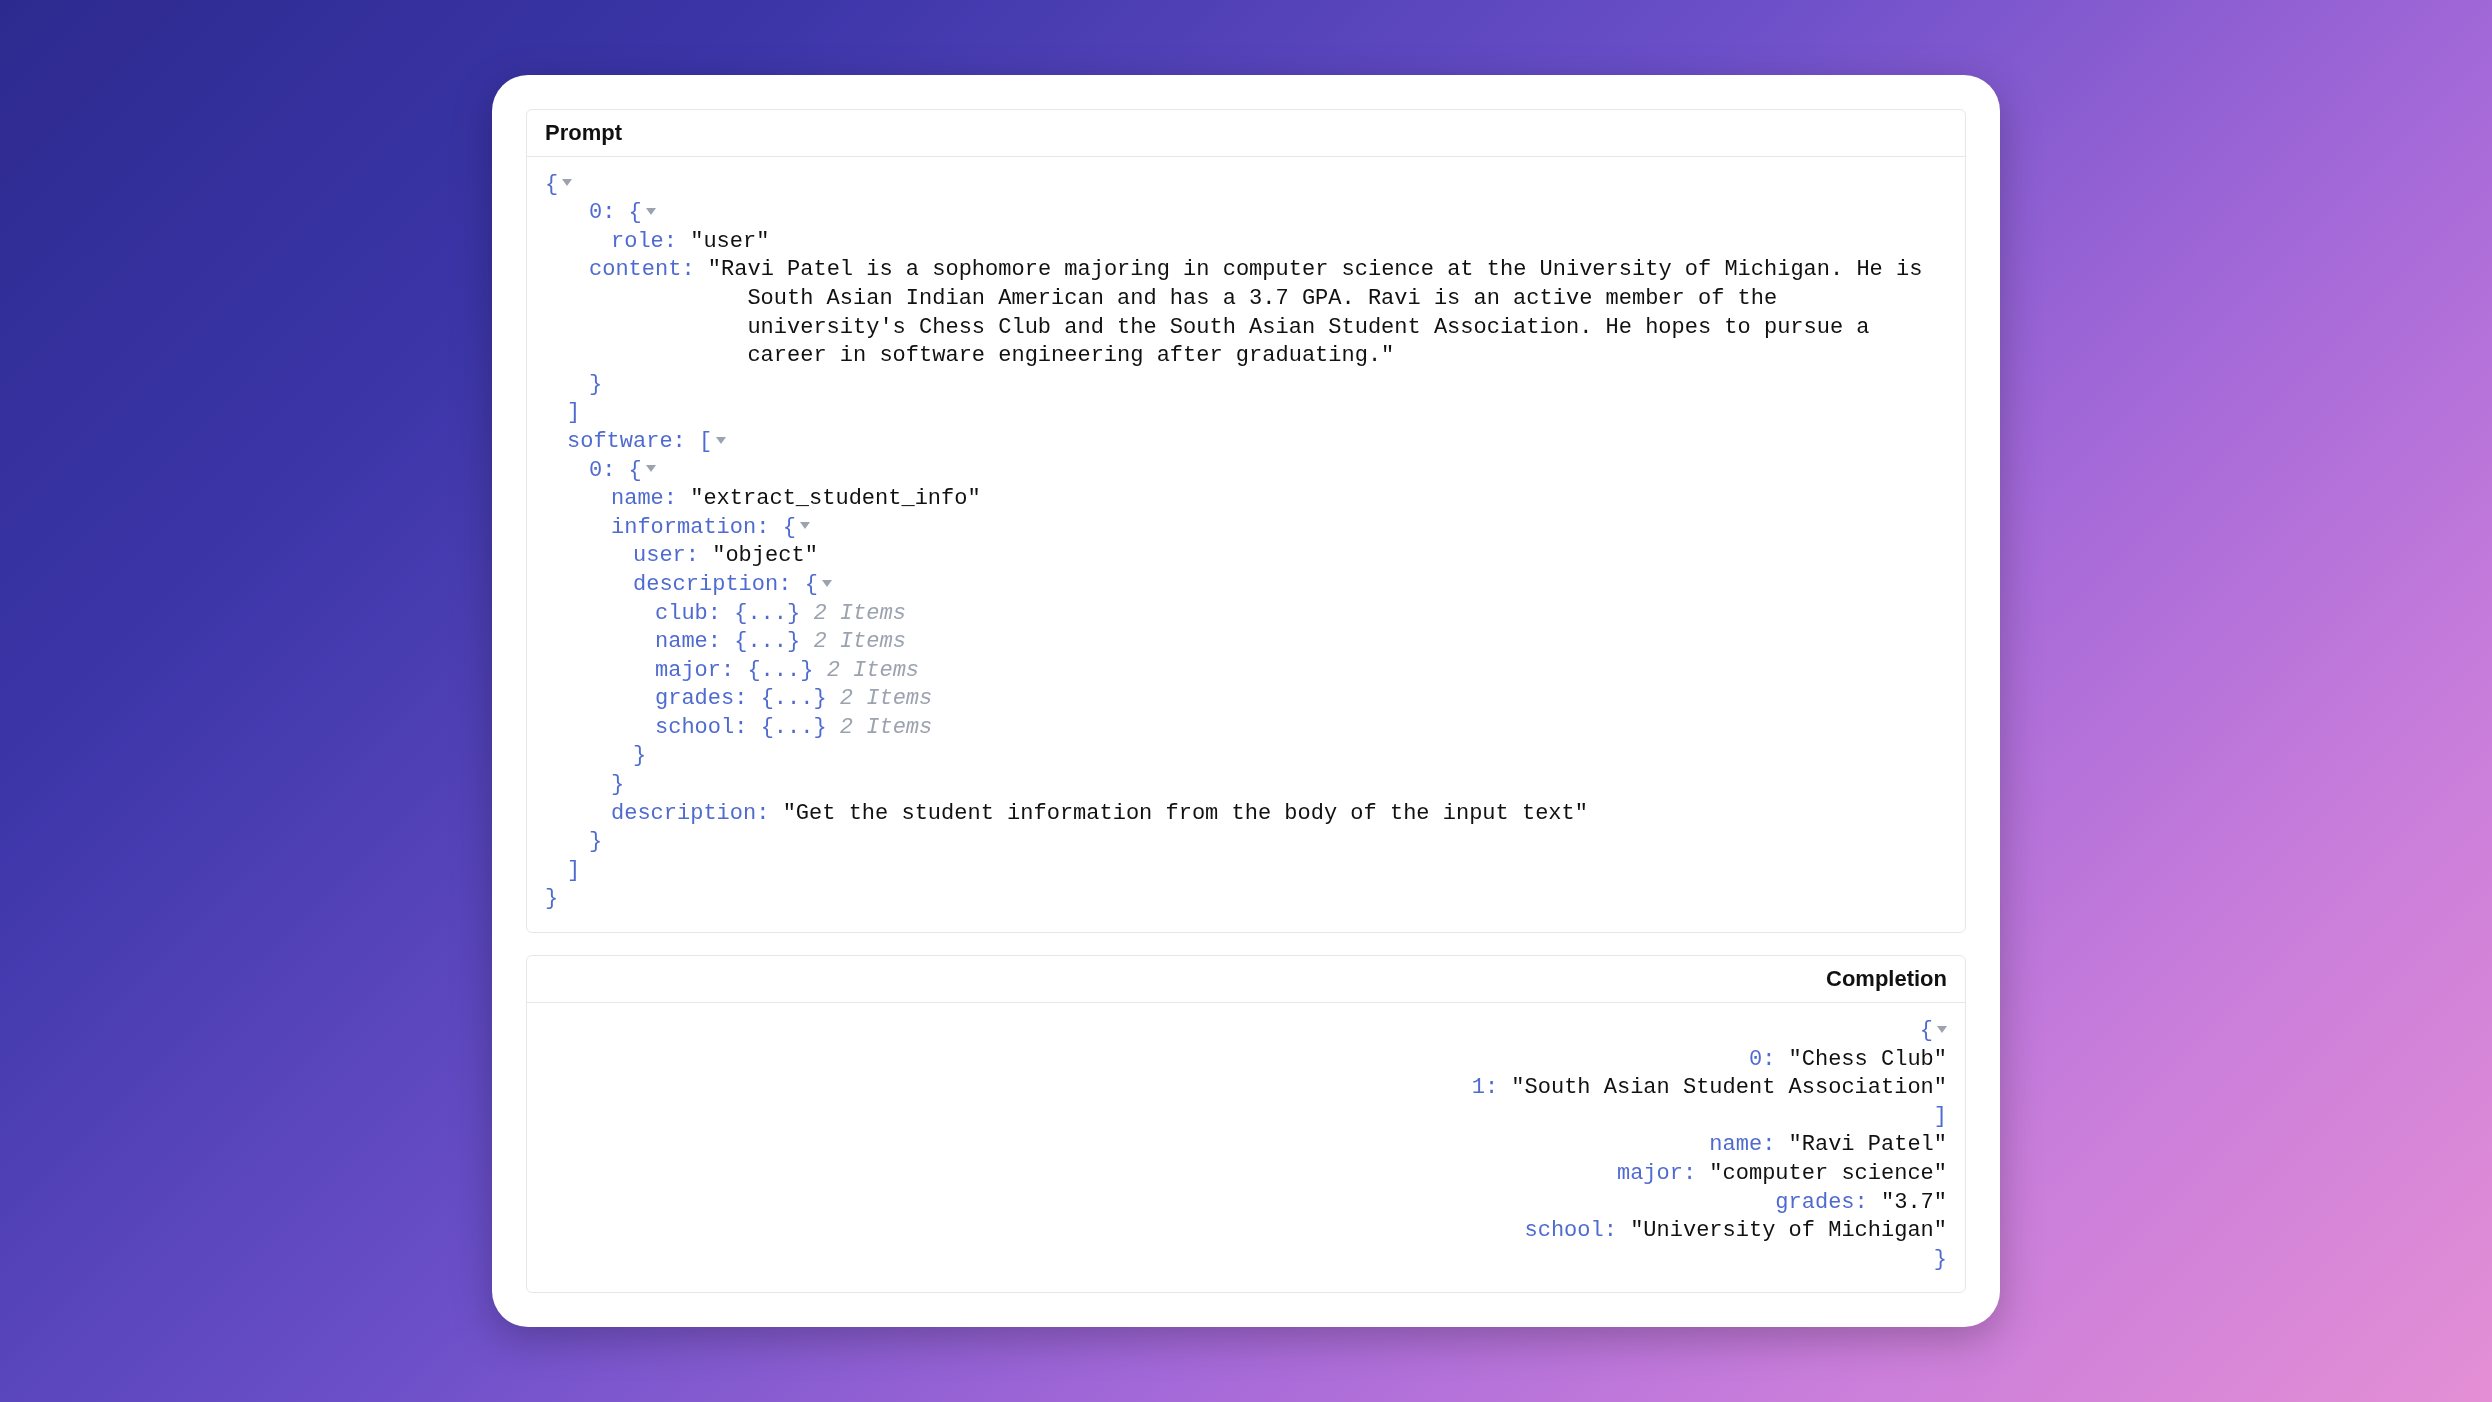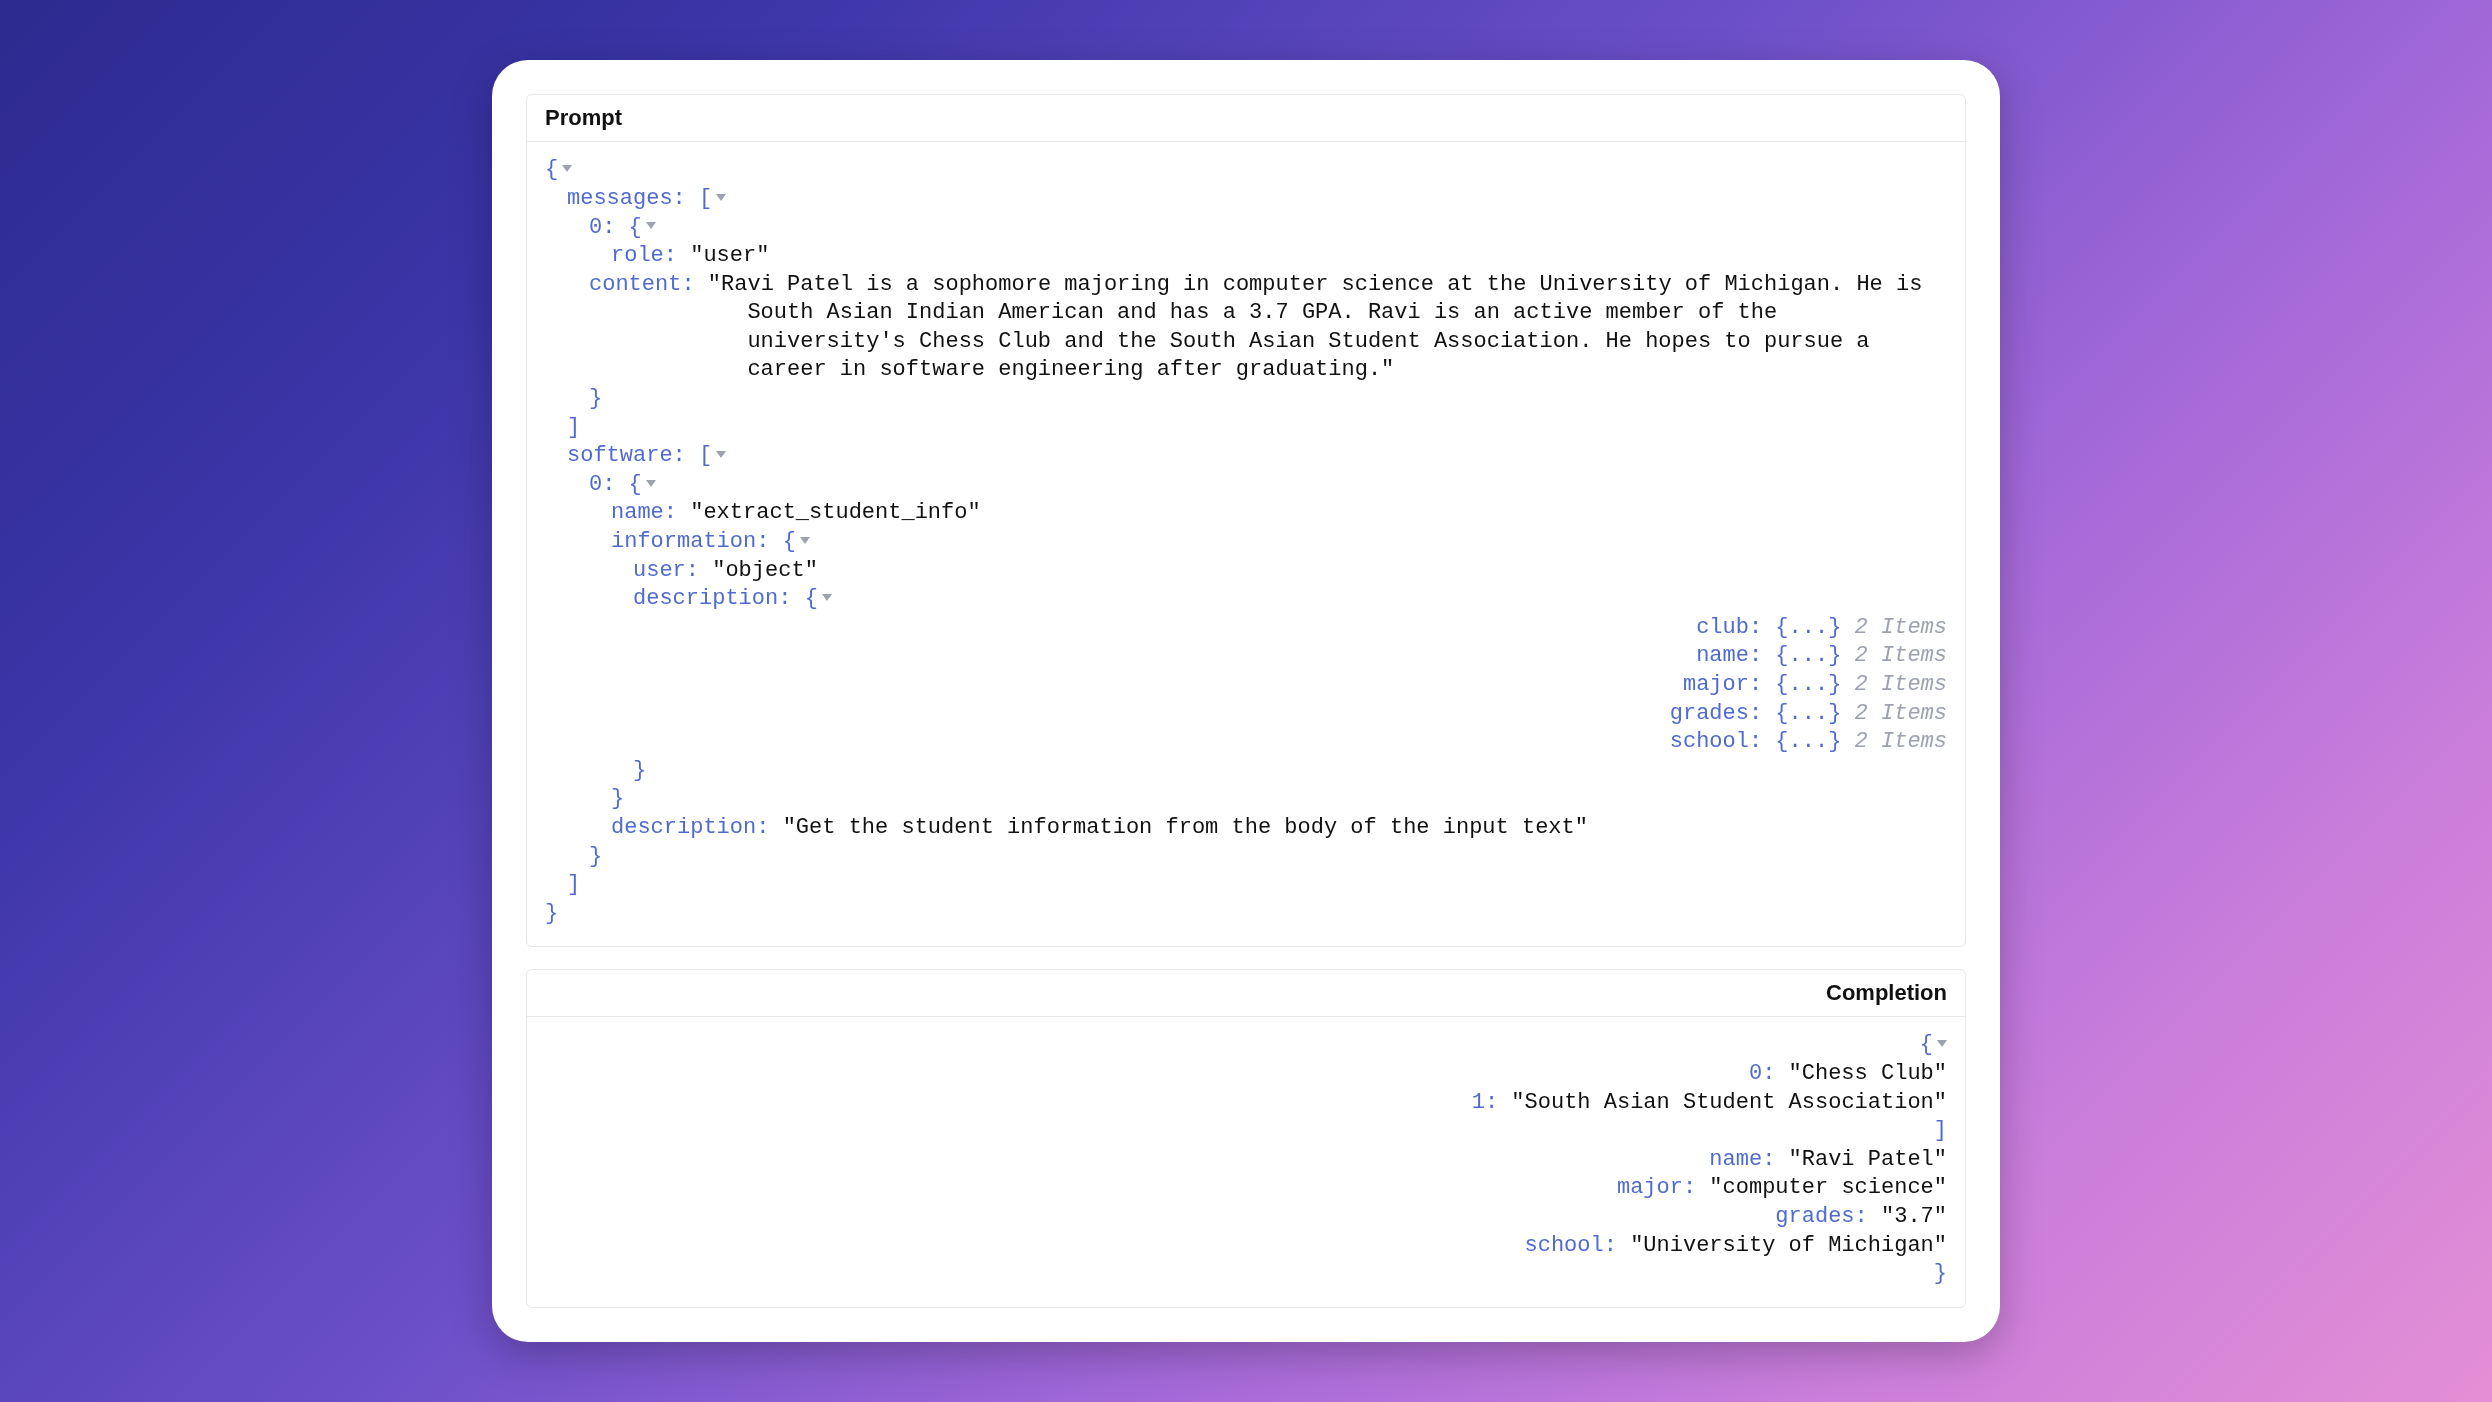--- a/index.html
+++ b/index.html
@@ -40,21 +40,21 @@
     font-size: 22px;
     line-height: 1.3;
     color: #111;
     white-space: normal;
   }
   .line { display: block; }
   .i1 { padding-left: 1.0em; }
   .i2 { padding-left: 2.0em; }
   .i3 { padding-left: 3.0em; }
   .i4 { padding-left: 4.0em; }
-  .i5 { padding-left: 5.0em; text-align: right; }
+  .i5 { padding-left: 5.0em; }
   .key { color: #4f6bd0; }
   .brace { color: #4f6bd0; }
   .str { color: #111; }
   .num { color: #4f6bd0; }
   .items { color: #9ca3af; font-style: italic; }
   .wrap {
     display: block;
     padding-left: 9.2em;
     text-indent: -7.2em;
     word-wrap: break-word;
@@ -75,21 +75,20 @@
 <body>
 
 <div class="card">
 
   <div class="panel">
     <div class="panel-header">Prompt</div>
     <div class="panel-body">
 
       <span class="line"><span class="brace">{</span><span class="chev"></span></span>
 
-      <span class="line i1"><span class="key">messages:</span> <span class="brace">[</span><span class="chev"></span></span>
 
       <span class="line i2"><span class="num">0:</span> <span class="brace">{</span><span class="chev"></span></span>
 
       <span class="line i3"><span class="key">role:</span> <span class="str">"user"</span></span>
 
       <span class="line wrap"><span class="key">content:</span> <span class="str">"Ravi Patel is a sophomore majoring in computer science at the University of Michigan. He is South Asian Indian American and has a 3.7 GPA. Ravi is an active member of the university's Chess Club and the South Asian Student Association. He hopes to pursue a career in software engineering after graduating."</span></span>
 
       <span class="line i2"><span class="brace">}</span></span>
       <span class="line i1"><span class="brace">]</span></span>
 

